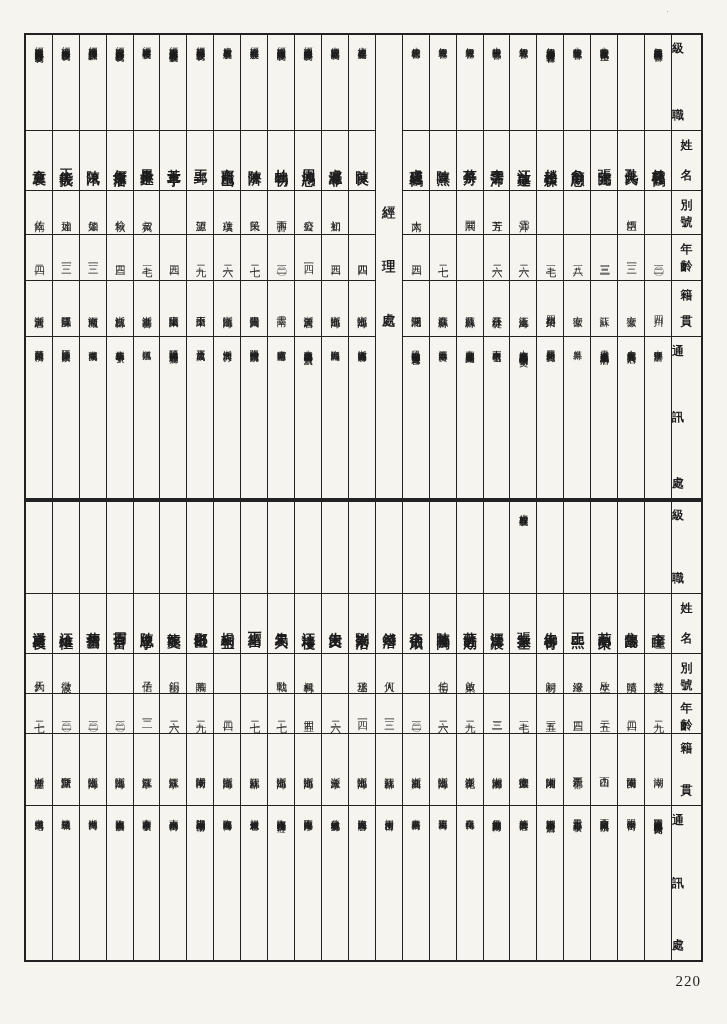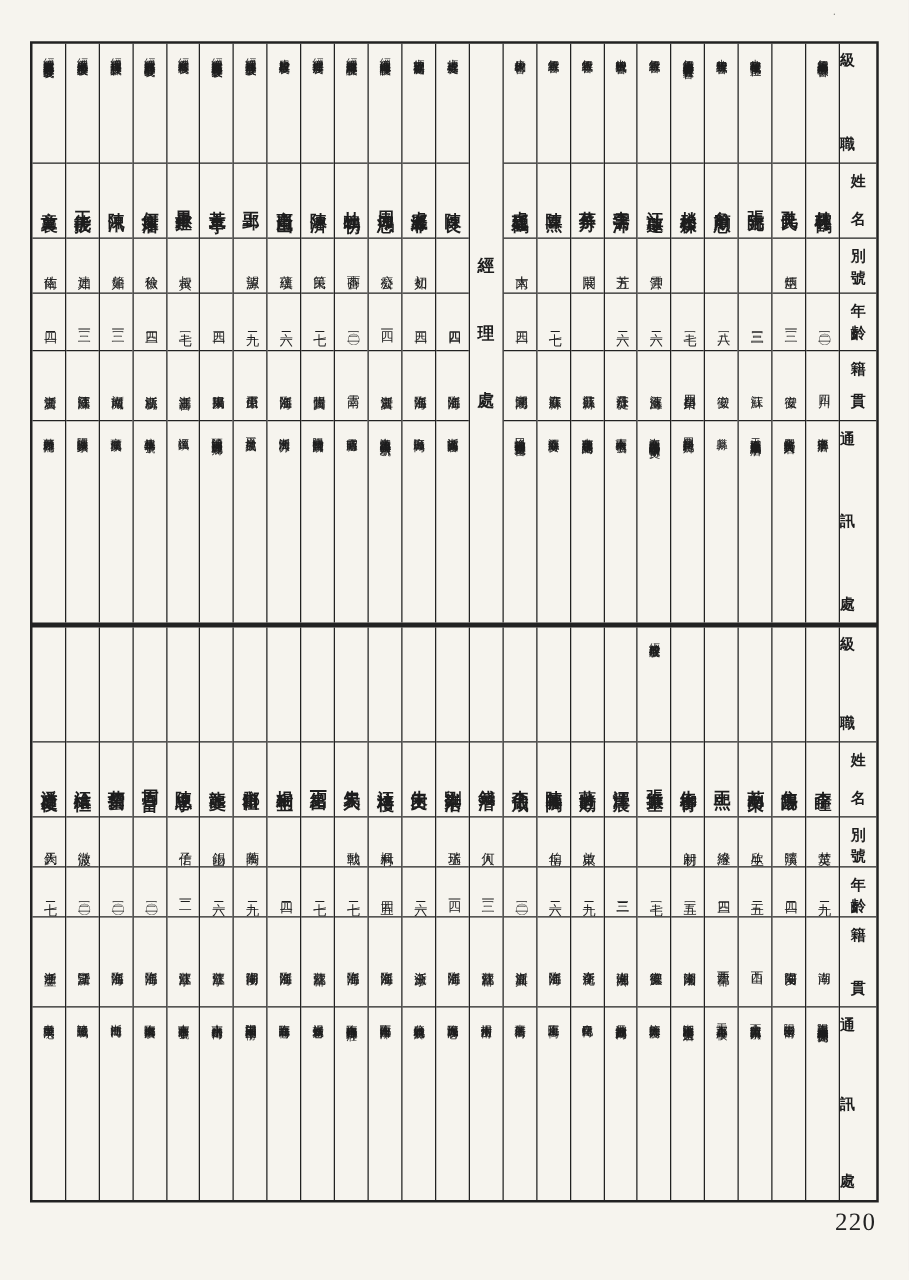--- a/index.html
+++ b/index.html
@@ -68,21 +68,21 @@
   
   .divider-col .c{
     flex:1;height:100%;border-bottom:none;
     display:flex;flex-direction:column;
     justify-content:center;align-items:center;
     gap:36px;
     font-size:13.5px;font-weight:bold;
   }
   .pageno{
     position:absolute;right:26px;bottom:34px;
-    font-size:20px;letter-spacing:1px;color:#222;font-family:Liberation Serif, serif;
+    font-size:15px;letter-spacing:1px;color:#222;font-family:Liberation Serif, serif;
   }
   .artifact{
     position:absolute;top:6px;right:58px;
     font-size:9px;color:#8a8a85;
   }
 </style>
 </head>
 <body>
 
 <div class="page">

